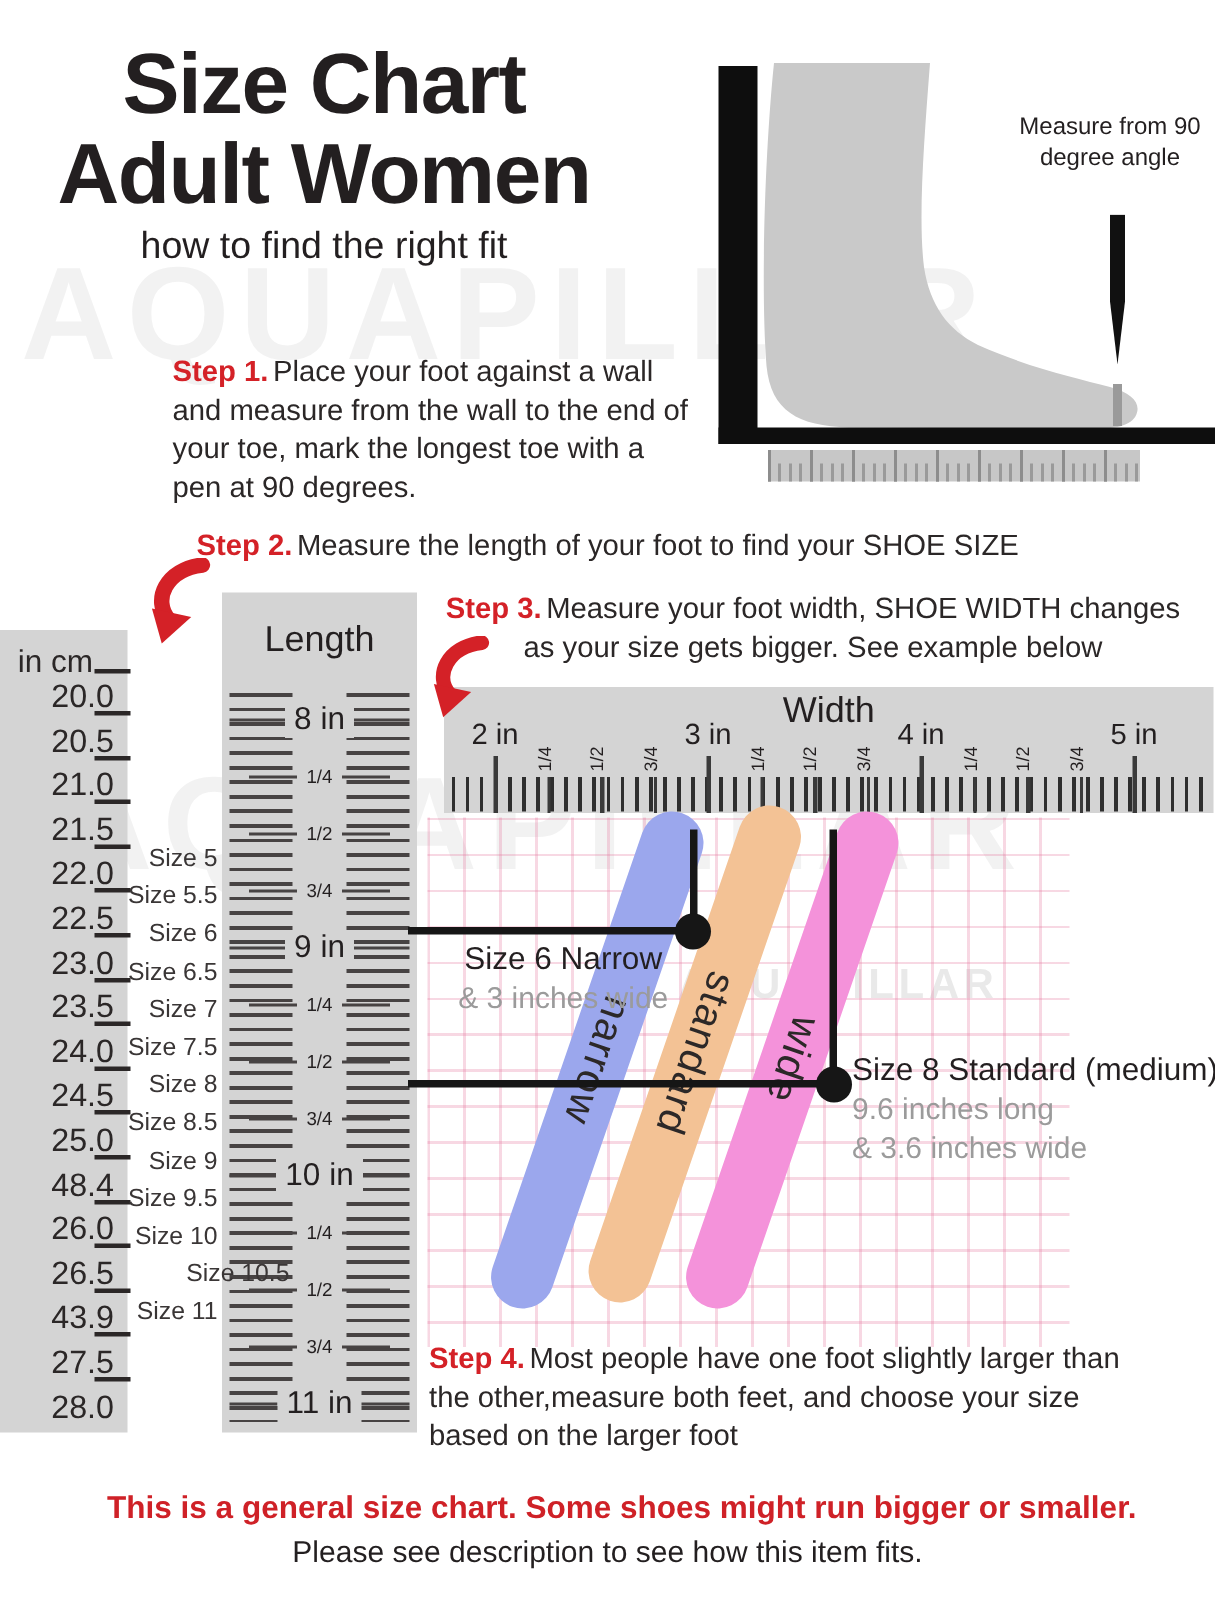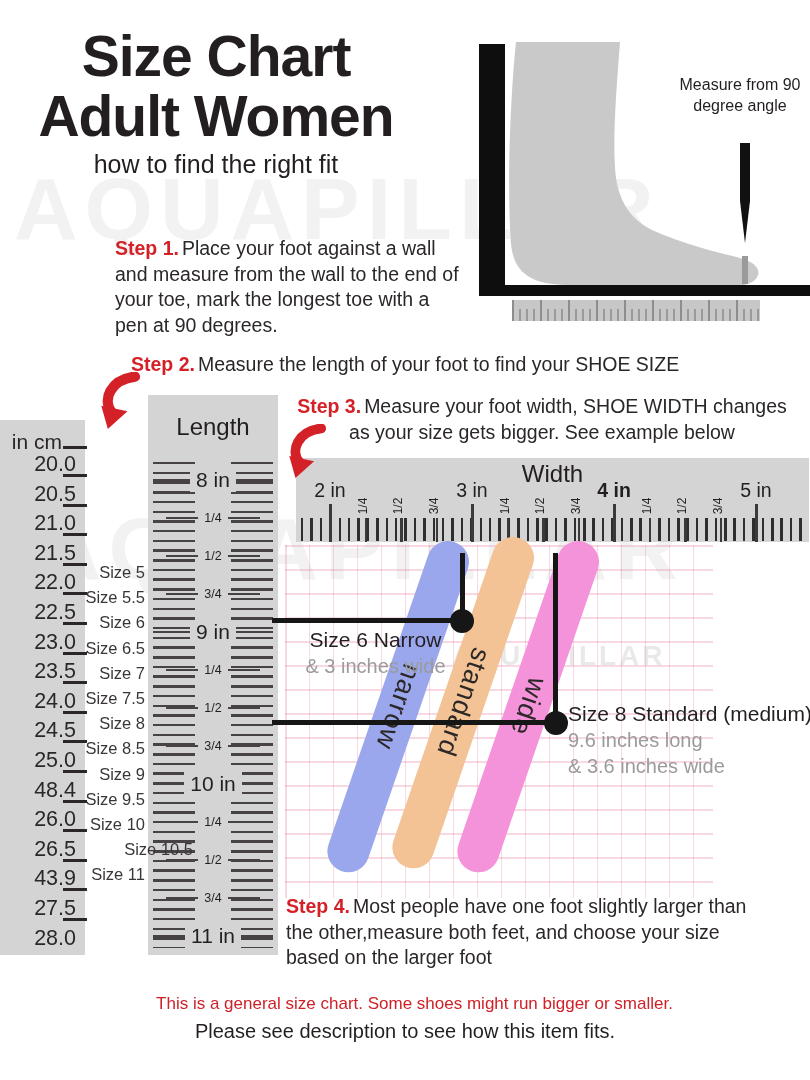--- a/index.html
+++ b/index.html
@@ -100,21 +100,21 @@
 
   
   .example{position:absolute;z-index:5;}
   .example .ex-title{font-size:21px;color:#231f20;line-height:27px;}
   .example .ex-detail{font-size:20px;color:#9b9b9b;line-height:26px;}
   .example-a{left:288px;top:626px;width:175px;text-align:center;}
   .example-b{left:568px;top:700px;width:245px;text-align:left;}
 
   
   .footer{position:absolute;left:0;top:994px;width:810px;text-align:center;z-index:5;}
-  .footer .f1{font-size:17px;font-weight:normal;color:#cf2127;margin-bottom:5px;padding-left:19px;}
+  .footer .f1{font-size:21px;font-weight:bold;color:#cf2127;margin-bottom:5px;padding-left:19px;}
   .footer .f2,.footer .f3{font-size:20px;color:#231f20;line-height:25px;}
 </style>
 </head>
 <body>
 
 <div id="page">
 
   <div class="wm wm1">AQUAPILLAR</div>
   <div class="wm wm2">AQUAPILLAR</div>
   <div class="wm wm3">AQUAPILLAR</div>
@@ -244,21 +244,21 @@
       <div class="w-frac" style="left: 128.5px;">3/4</div>
       <div class="w-tick-mid" style="left: 139.5px;"></div>
       <div class="w-inch" style="left: 151px;">3 in</div>
       <div class="w-tick-tall" style="left: 174.5px;"></div>
       <div class="w-frac" style="left: 199.5px;">1/4</div>
       <div class="w-tick-mid" style="left: 210.5px;"></div>
       <div class="w-frac" style="left: 235px;">1/2</div>
       <div class="w-tick-mid" style="left: 246px;"></div>
       <div class="w-frac" style="left: 270.5px;">3/4</div>
       <div class="w-tick-mid" style="left: 281.5px;"></div>
-      <div class="w-inch" style="left: 293px; font-weight: bold;">4 in</div>
+      <div class="w-inch" style="left: 293px;">4 in</div>
       <div class="w-tick-tall" style="left: 316.5px;"></div>
       <div class="w-frac" style="left: 341.5px;">1/4</div>
       <div class="w-tick-mid" style="left: 352.5px;"></div>
       <div class="w-frac" style="left: 377px;">1/2</div>
       <div class="w-tick-mid" style="left: 388px;"></div>
       <div class="w-frac" style="left: 412.5px;">3/4</div>
       <div class="w-tick-mid" style="left: 423.5px;"></div>
       <div class="w-inch" style="left: 435px;">5 in</div>
       <div class="w-tick-tall" style="left: 458.5px;"></div>
     </div>

